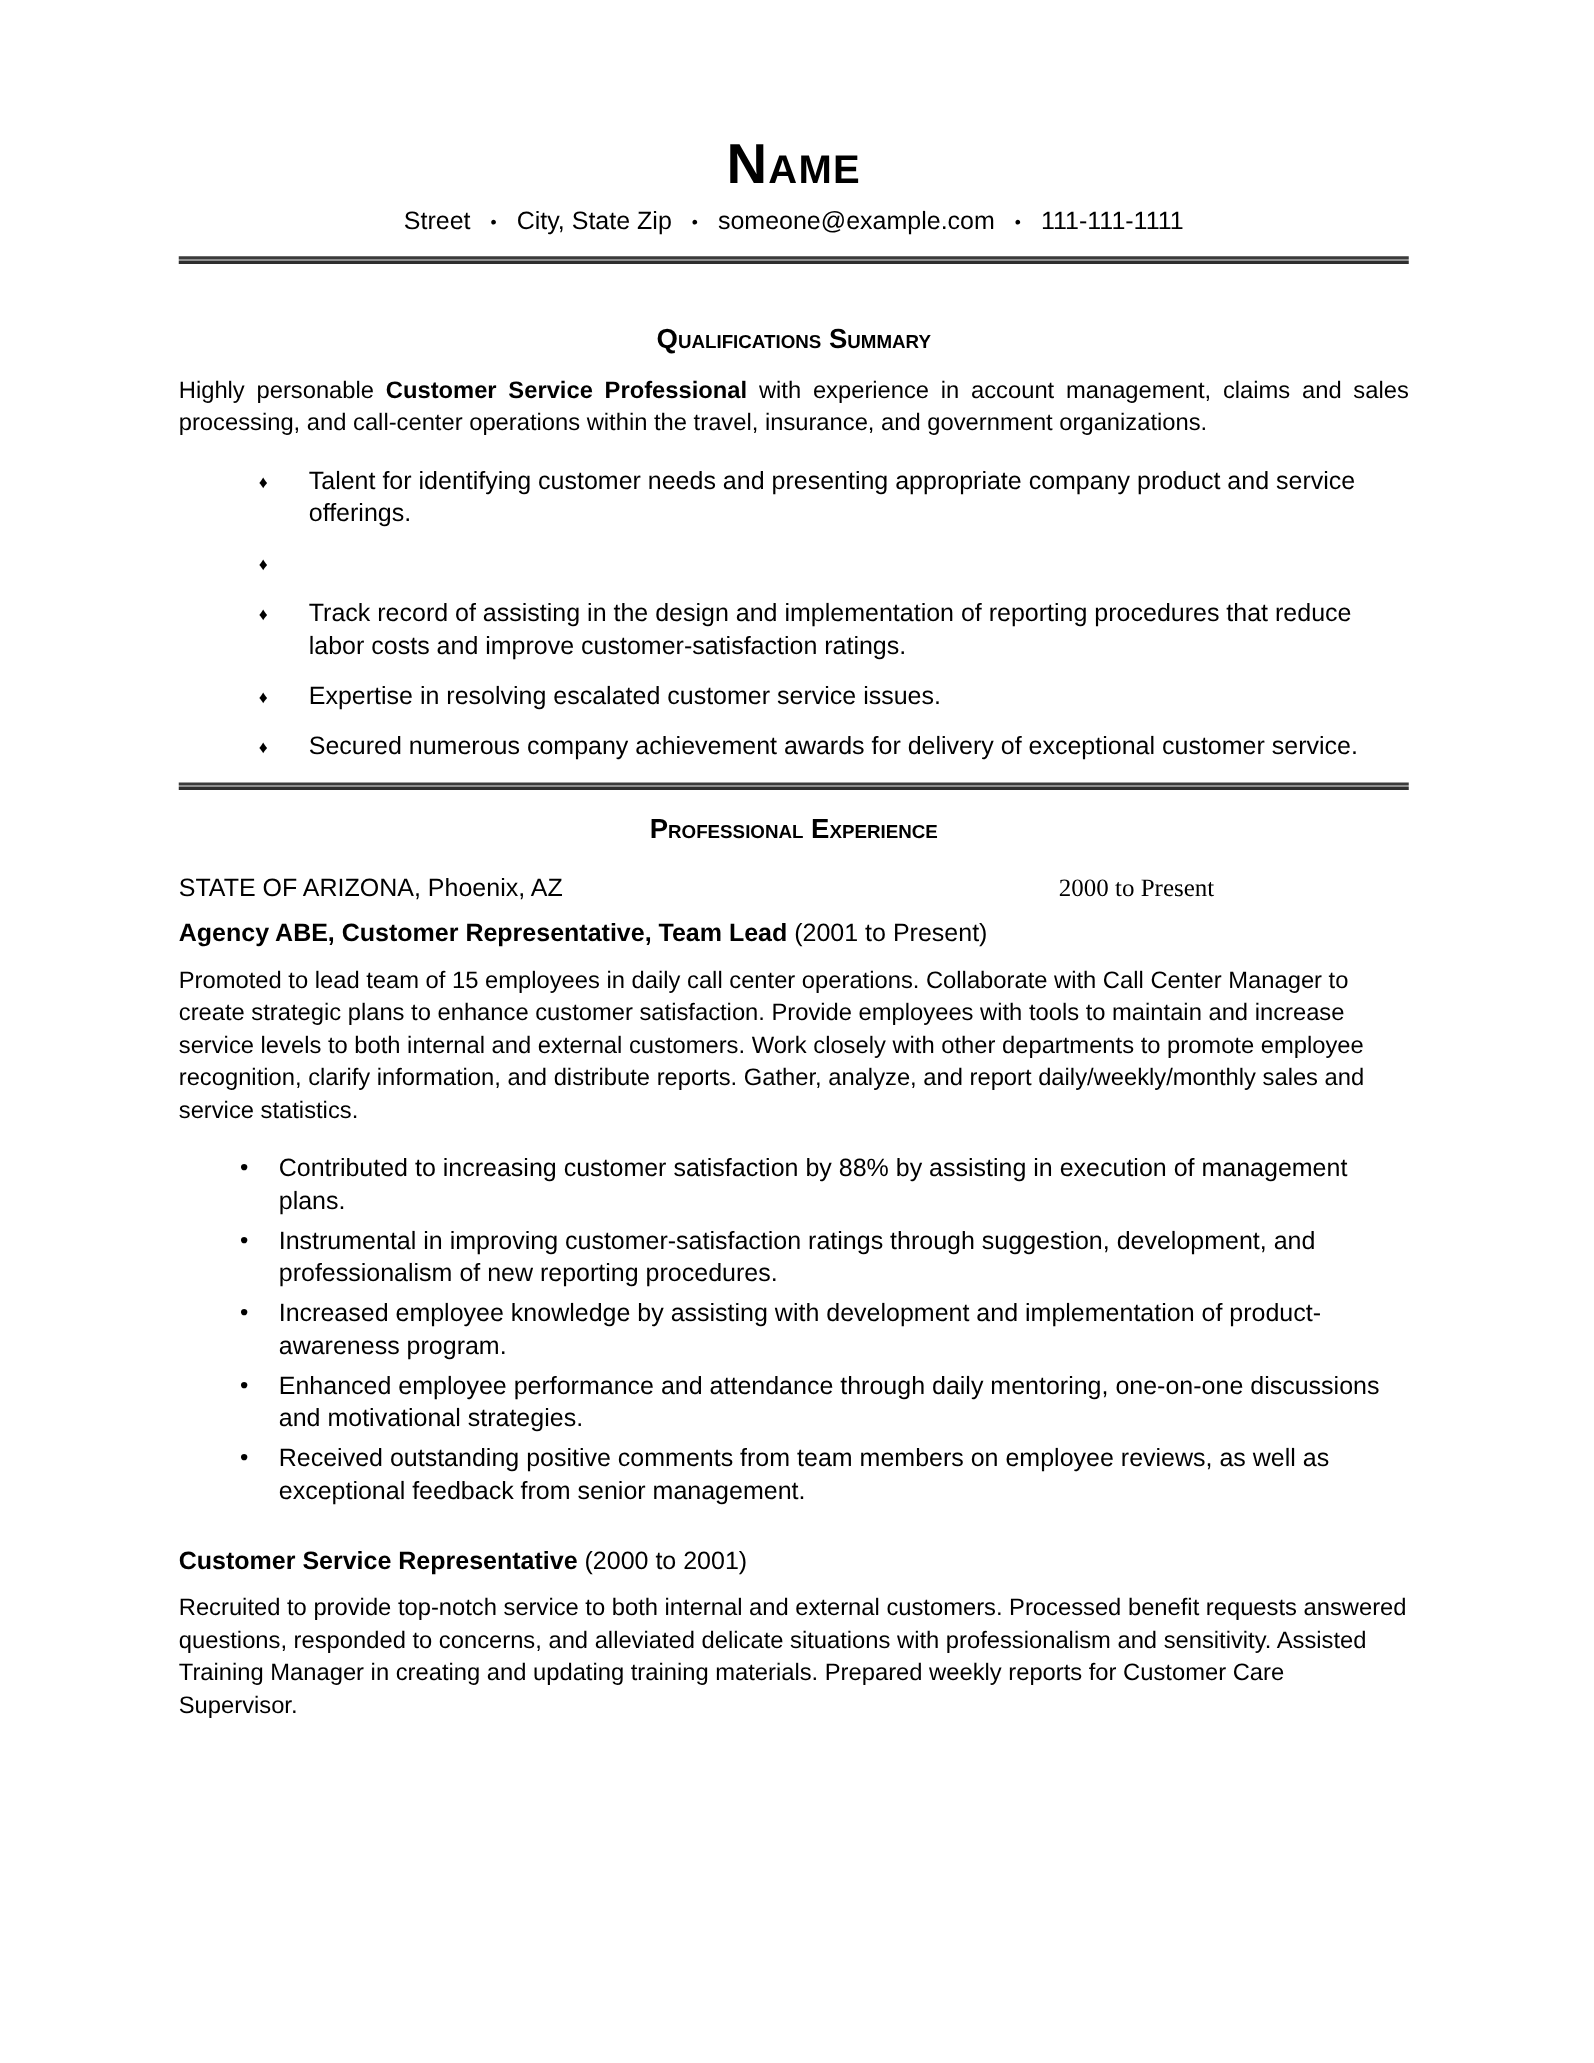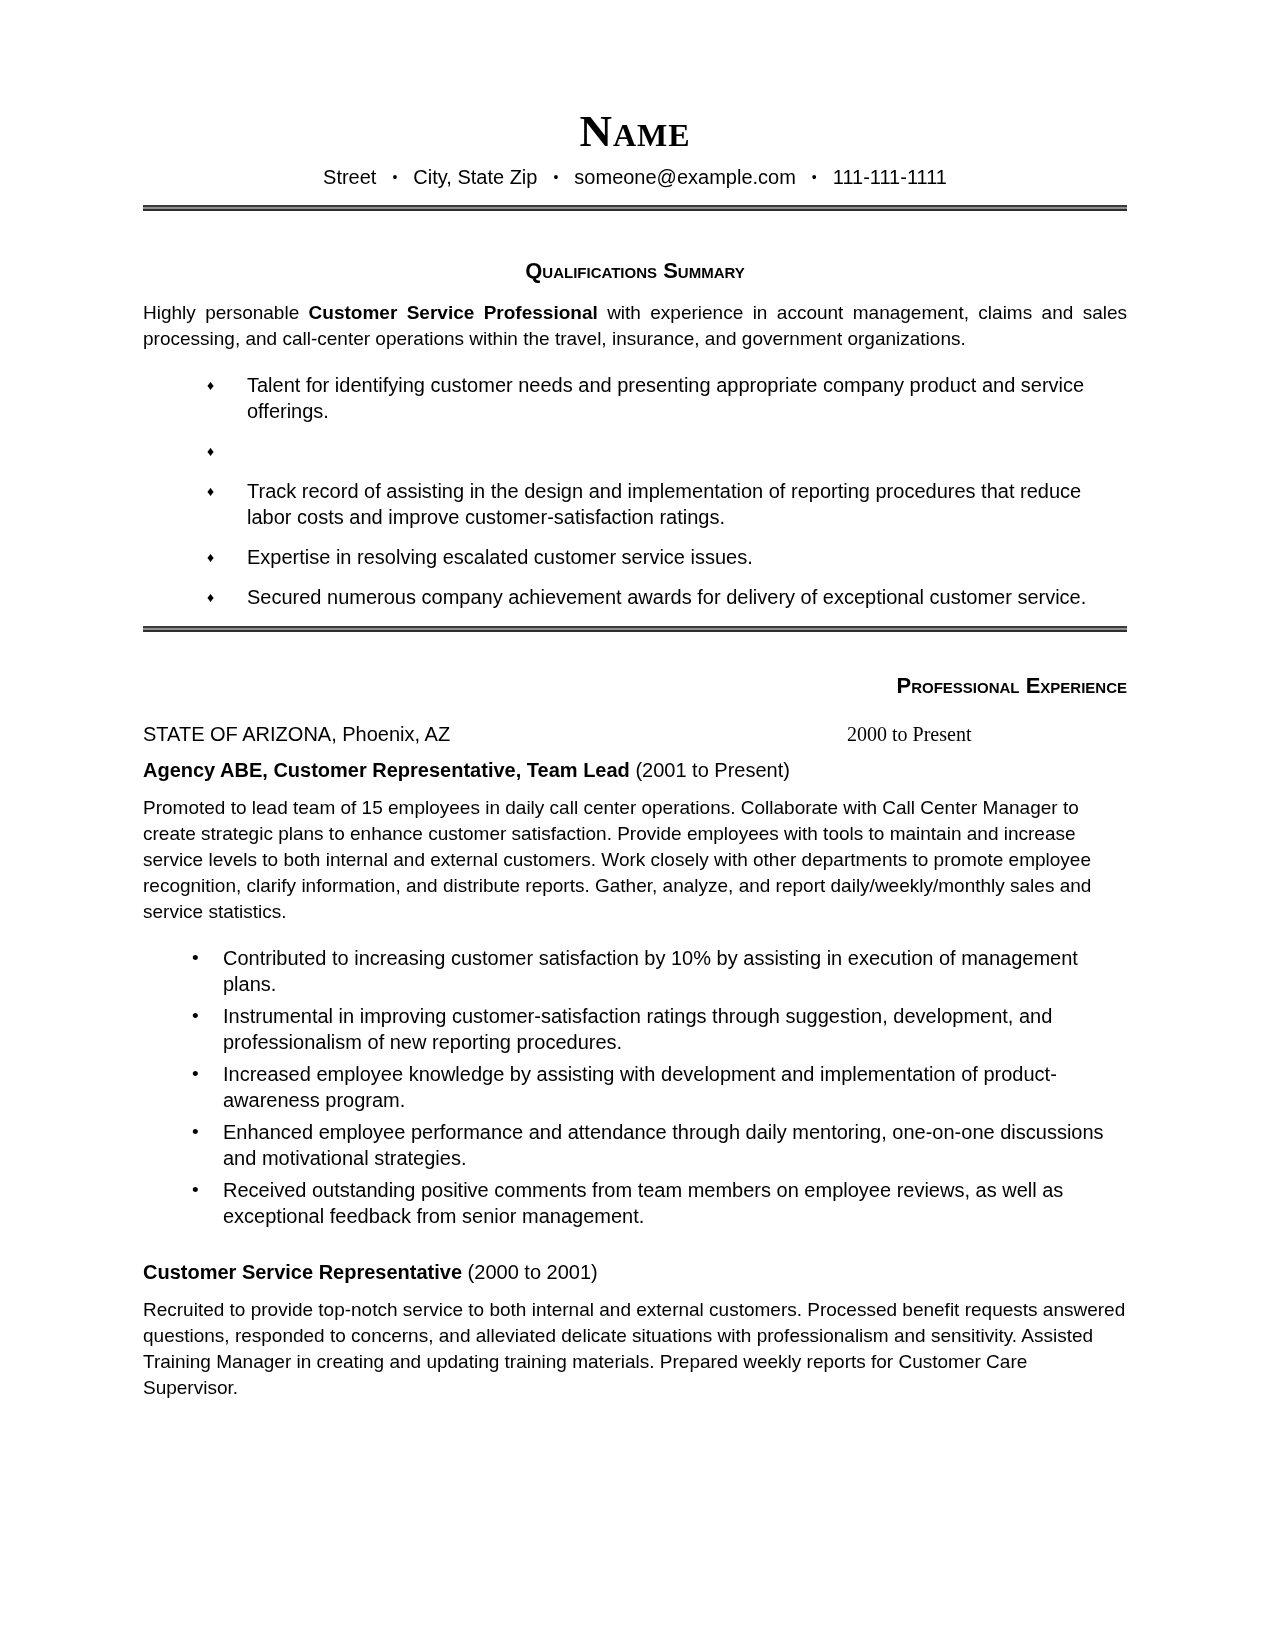--- a/index.html
+++ b/index.html
@@ -22,21 +22,20 @@
   }
 
   
   .name {
     text-align: center;
     font-variant: small-caps;
     font-weight: 700;
     font-size: 45px;
     line-height: 50px;
     letter-spacing: 1px;
-    font-family: Liberation Serif, serif;
   }
   .contact-line {
     margin-top: 8px;
     display: flex;
     justify-content: center;
     align-items: center;
     gap: 16px;
     font-size: 20px;
     line-height: 26px;
   }
@@ -56,21 +55,21 @@
 
   
   .section-heading {
     text-align: center;
     font-variant: small-caps;
     font-weight: 700;
     font-size: 22px;
     line-height: 26px;
   }
   .heading-quals { margin-top: 46px; }
-  .heading-exp   { margin-top: 40px; text-align: right; }
+  .heading-exp   { margin-top: 17px; }
 
   
   .para {
     font-size: 19px;
     line-height: 26px;
   }
   .para-justified { text-align: justify; margin-top: 16px; }
   .para-role { margin-top: 12px; }
   b, .bold { font-weight: 700; }
 
@@ -167,21 +166,21 @@
     <div class="role-title-row">
       <b>Agency ABE, Customer Representative, Team Lead</b>
       <span>(2001 to Present)</span>
     </div>
 
     <p class="para para-role">Promoted to lead team of 15 employees in daily call center operations. Collaborate with Call Center Manager to create strategic plans to enhance customer satisfaction. Provide employees with tools to maintain and increase service levels to both internal and external customers. Work closely with other departments to promote employee recognition, clarify information, and distribute reports. Gather, analyze, and report daily/weekly/monthly sales and service statistics.</p>
 
     <div class="blist blist-dot">
       <div class="bitem">
         <span class="bullet">•</span>
-        <span class="bitem-text">Contributed to increasing customer satisfaction by 10% by assisting in execution of management plans.</span>
+        <span class="bitem-text">Contributed to increasing customer satisfaction by 88% by assisting in execution of management plans.</span>
       </div>
       <div class="bitem">
         <span class="bullet">•</span>
         <span class="bitem-text">Instrumental in improving customer-satisfaction ratings through suggestion, development, and professionalism of new reporting procedures.</span>
       </div>
       <div class="bitem">
         <span class="bullet">•</span>
         <span class="bitem-text">Increased employee knowledge by assisting with development and implementation of product-awareness program.</span>
       </div>
       <div class="bitem">

